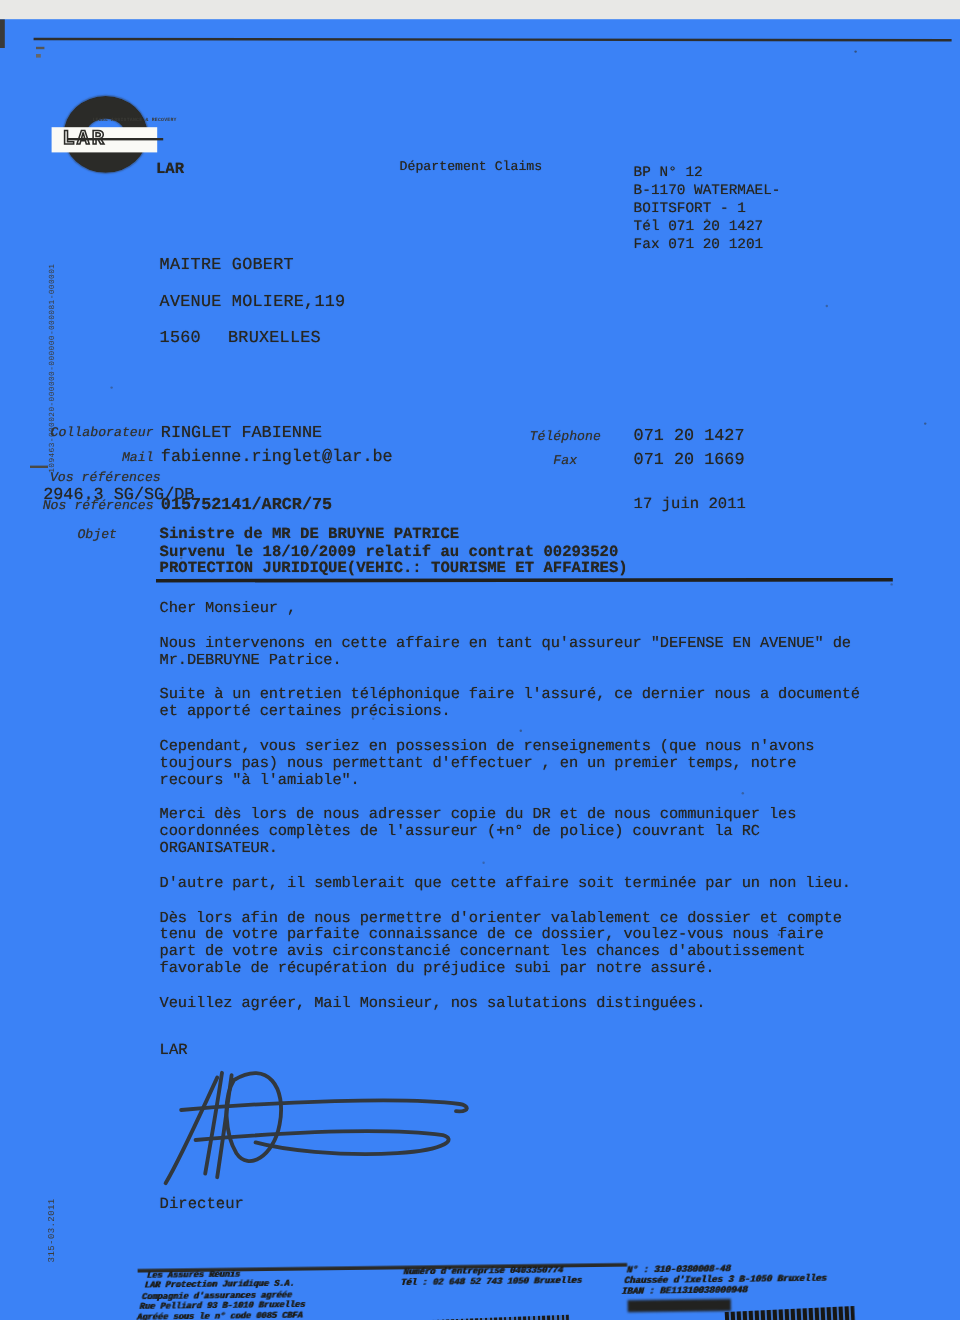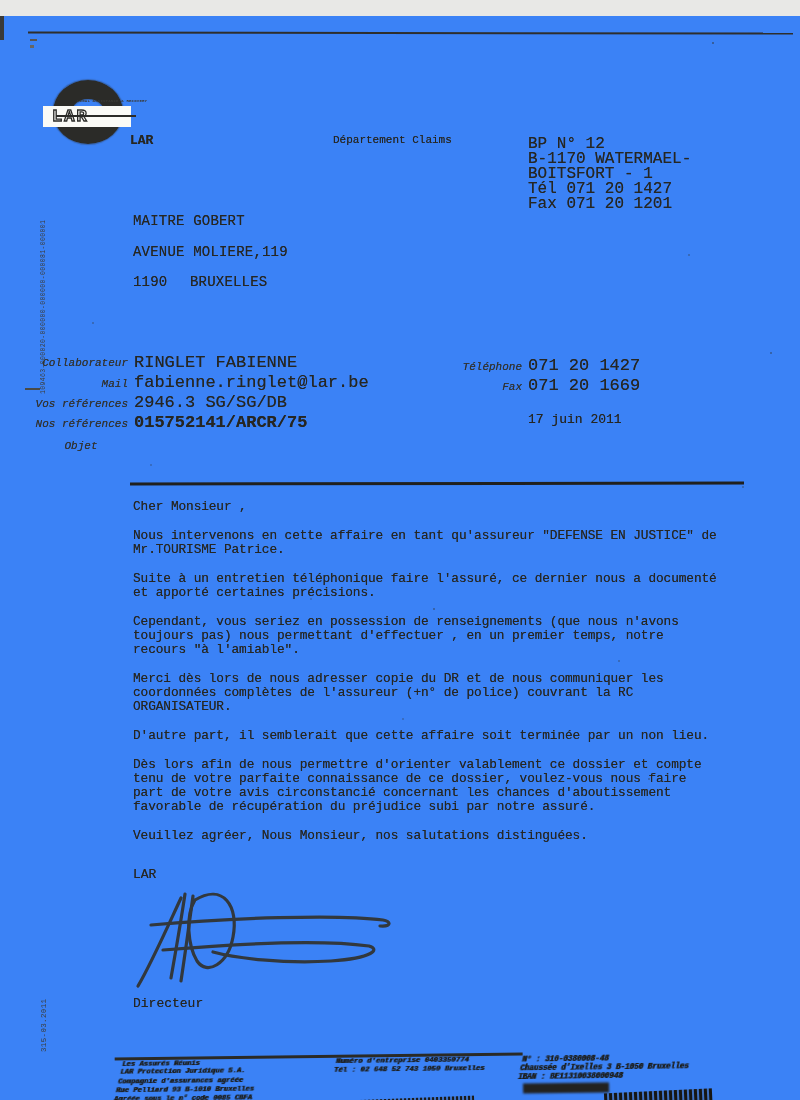--- a/index.html
+++ b/index.html
@@ -38,35 +38,35 @@
   .logo-band{position:absolute;left:-7px;top:27px;width:88px;height:21px;background:#fafaf6;
     display:flex;align-items:center;padding-left:9px;box-sizing:border-box;}
   .logo-acronym{font-size:17px;font-weight:bold;letter-spacing:2px;color:transparent;
     -webkit-text-stroke:1.3px #2b2b28;line-height:1;}
   .logo-strike{position:absolute;left:6px;top:36px;width:80px;height:2px;background:#2b2b28;}
   .logo-tagline{position:absolute;left:27px;top:20px;font-size:4px;font-weight:bold;
     letter-spacing:.2px;color:#3a3a36;white-space:nowrap;}
   
   .lh-company{left:130px;top:117px;font-size:13px;font-weight:bold;}
   .lh-dept{left:333px;top:118px;font-size:11px;}
-  .lh-address{left:528px;top:121px;font-size:16px;line-height:15px;white-space:pre-line;}
+  .lh-address{left:528px;top:121px;font-size:12px;line-height:15px;white-space:pre-line;}
   
   .rcpt{font-size:14px;letter-spacing:.2px;}
   .rcpt1{left:133px;top:197px;}
   .rcpt2{left:133px;top:228px;}
   .rcpt3a{left:133px;top:258px;}
   .rcpt3b{left:190px;top:258px;}
   
   .ref-row{position:absolute;display:flex;align-items:baseline;}
   .ref-label{width:98px;text-align:right;font-style:italic;font-size:11px;color:#33332f;}
-  .ref-value{margin-left:6px;font-size:17px;}
+  .ref-value{margin-left:6px;font-size:14px;}
   .bold{font-weight:bold;}
   .refL1{left:30px;top:337px;align-items:center;} .refL2{left:30px;top:357px;}
-  .refL3{left:30px;top:377px;} .refL4{left:30px;top:397px;}
-  .ctc-label{width:102px;text-align:right;font-style:italic;font-size:11px;color:#33332f;}
+  .refL3{left:30px;top:377px;flex-direction:column;} .refL4{left:30px;top:397px;}
+  .ctc-label{width:102px;text-align:center;font-style:italic;font-size:11px;color:#33332f;}
   .refR1{left:420px;top:340px;} .refR2{left:420px;top:360px;}
   .date{left:528px;top:396px;font-size:13px;}
   
   .subj{left:47px;top:422px;display:flex;}
   .subj-label{width:68px;text-align:center;font-style:italic;font-size:11px;color:#33332f;padding-top:2px;}
   .subj-lines{margin-left:18px;width:600px;font-size:13px;font-weight:bold;line-height:14.5px;}
   .subj-underline{left:130px;top:466px;width:614px;height:3px;background:#20201e;transform:rotate(-.08deg);}
   
   .body-text{left:133px;top:484px;width:585px;font-size:12.8px;line-height:14px;letter-spacing:-.1px;}
   .body-text p{margin:0 0 15px 0;}
@@ -117,21 +117,21 @@
   <div class="abs lh-company scan">LAR</div>
   <div class="abs lh-dept scan">Département Claims</div>
   <div class="abs lh-address scan">BP N° 12
 B-1170 WATERMAEL-
 BOITSFORT - 1
 Tél 071 20 1427
 Fax 071 20 1201</div>
 
   <div class="abs rcpt rcpt1 scan">MAITRE GOBERT</div>
   <div class="abs rcpt rcpt2 scan">AVENUE MOLIERE,119</div>
-  <div class="abs rcpt rcpt3a scan">1190</div>
+  <div class="abs rcpt rcpt3a scan">1560</div>
   <div class="abs rcpt rcpt3b scan">BRUXELLES</div>
 
   <div class="ref-row refL1">
     <span class="ref-label scan">Collaborateur</span>
     <span class="ref-value scan">RINGLET FABIENNE</span>
   </div>
   <div class="ref-row refL2">
     <span class="ref-label scan">Mail</span>
     <span class="ref-value scan">fabienne.ringlet@lar.be</span>
   </div>
@@ -149,32 +149,37 @@
     <span class="ref-value scan">071 20 1427</span>
   </div>
   <div class="ref-row refR2">
     <span class="ctc-label scan">Fax</span>
     <span class="ref-value scan">071 20 1669</span>
   </div>
   <div class="abs date scan">17 juin 2011</div>
 
   <div class="abs subj">
     <div class="subj-label scan">Objet</div>
+    <div class="subj-lines">
+      <div class="scan">Sinistre de MR DE BRUYNE PATRICE</div>
+      <div class="scan">Survenu le 18/10/2009 relatif au contrat 00293520</div>
+      <div class="scan">PROTECTION JURIDIQUE(VEHIC.: TOURISME ET AFFAIRES)</div>
+    </div>
   </div>
   <div class="abs subj-underline"></div>
 
   <div class="abs body-text">
     <p class="scan">Cher Monsieur ,</p>
-    <p class="scan">Nous intervenons en cette affaire en tant qu'assureur "DEFENSE EN JUSTICE" de Mr.TOURISME Patrice.</p>
+    <p class="scan">Nous intervenons en cette affaire en tant qu'assureur "DEFENSE EN AVENUE" de Mr.DEBRUYNE Patrice.</p>
     <p class="scan">Suite à un entretien téléphonique faire l'assuré, ce dernier nous a documenté et apporté certaines précisions.</p>
     <p class="scan">Cependant, vous seriez en possession de renseignements (que nous n'avons toujours pas) nous permettant d'effectuer , en un premier temps, notre recours "à l'amiable".</p>
     <p class="scan">Merci dès lors de nous adresser copie du DR et de nous communiquer les coordonnées complètes de l'assureur (+n° de police) couvrant la RC ORGANISATEUR.</p>
     <p class="scan">D'autre part, il semblerait que cette affaire soit terminée par un non lieu.</p>
     <p class="scan">Dès lors afin de nous permettre d'orienter valablement ce dossier et compte tenu de votre parfaite connaissance de ce dossier, voulez-vous nous faire part de votre avis circonstancié concernant les chances d'aboutissement favorable de récupération du préjudice subi par notre assuré.</p>
-    <p class="scan">Veuillez agréer, Nous Monsieur, nos salutations distinguées.</p>
+    <p class="scan">Veuillez agréer, Mail Monsieur, nos salutations distinguées.</p>
   </div>
 
   <div class="abs signoff scan">LAR</div>
   <div class="abs sig-wrap">
     <svg width="272" height="108" viewBox="0 0 272 108" xmlns="http://www.w3.org/2000/svg">
       <g fill="none" stroke="#32322e" stroke-width="3.2" stroke-linecap="round" opacity=".92">
         <path d="M5 104 C 18 82, 34 46, 48 16"></path>
         <path d="M38 96 C 44 62, 49 32, 52 12"></path>
         <path d="M48 99 C 53 66, 57 36, 60 14"></path>
         <path d="M62 18 C 90 1, 106 24, 100 55 C 95 82, 74 94, 64 79 C 55 64, 52 34, 62 18"></path>

